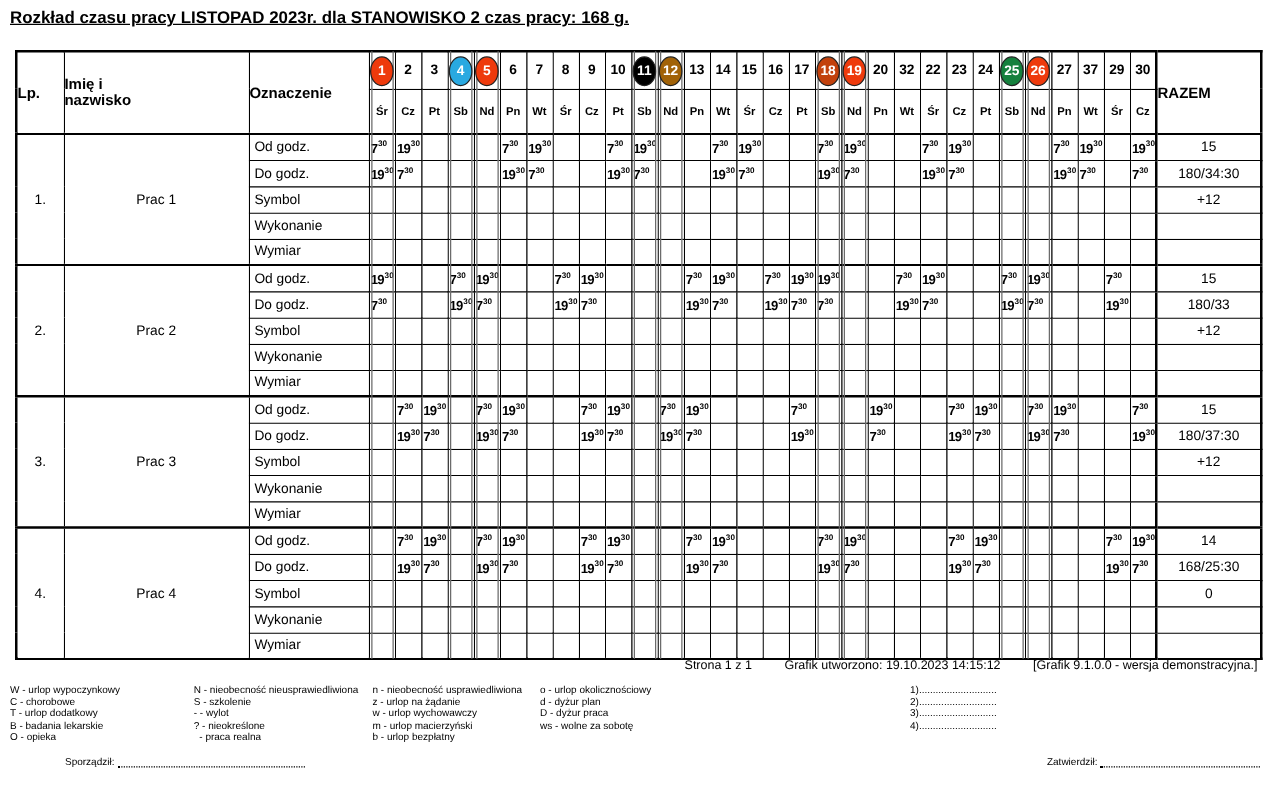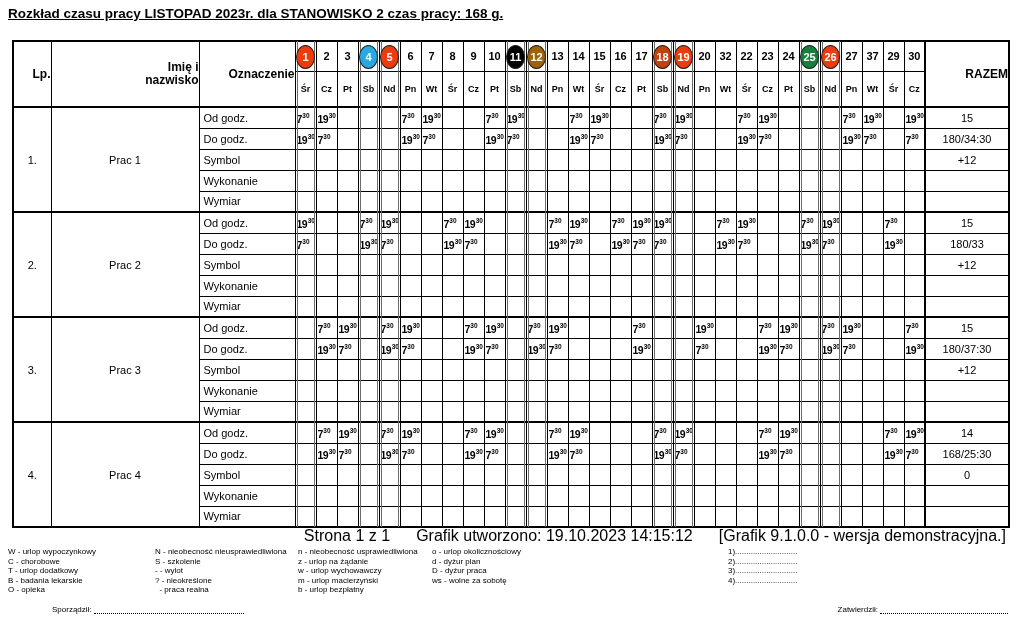--- a/index.html
+++ b/index.html
@@ -10,21 +10,21 @@
            text-decoration:underline; white-space:nowrap; }
 
   table.grid { position:absolute; left:12px; top:40px; width:996px;
                border-collapse:collapse; table-layout:fixed; border:2px solid #000; }
   .grid th, .grid td { border:1px solid #000; padding:0; position:relative;
                        overflow:visible; background:#fff; }
   .grid thead tr.r1 th { height:30px; }
   .grid thead tr.r2 th { height:36px; border-bottom-width:2px; }
   .grid tbody td { height:21px; }
 
-  th.hdr { font-size:12px; font-weight:bold; text-align:right; vertical-align:middle; line-height:13px; }
+  th.hdr { font-size:12px; font-weight:bold; text-align:left; vertical-align:middle; line-height:13px; }
   th.daynum { font-size:11px; font-weight:bold; text-align:center; vertical-align:middle; }
   th.dow { font-size:9px; font-weight:bold; text-align:center; vertical-align:middle; }
 
   td.lp-cell, td.name-cell { font-size:11px; text-align:center; vertical-align:middle; }
   td.rowlabel { font-size:11px; text-align:left; vertical-align:middle; padding-left:4px; white-space:nowrap; }
   td.razem-cell { font-size:11px; text-align:center; vertical-align:middle; border-left-width:2px; }
   th.razem-col { border-left-width:2px; }
   tr.block-top td { border-top:2px solid #000; }
 
   
@@ -34,21 +34,21 @@
   .sp::after  { right:1px; }
 
   .circ { display:flex; width:19px; height:24px; margin:2px auto 0 auto; border-radius:50%;
           align-items:center; justify-content:center; color:#fff; border:1px solid #222;
           font-size:11px; font-weight:bold; position:relative; z-index:2; }
 
   td.schedule-cell { text-align:left; vertical-align:middle; padding-left:1px; white-space:nowrap; }
   .tn { font-size:10.5px; font-weight:bold; letter-spacing:-0.5px; }
   .ts { font-size:6.5px; font-weight:bold; position:relative; top:-5px; left:0.5px; }
 
-  .meta { position:absolute; top:527px; right:14px; font-size:16px; display:flex; gap:26px;
+  .meta { position:absolute; top:527px; right:14px; font-size:10px; display:flex; gap:26px;
           white-space:nowrap;margin-left:47px; }
 
   .legend { position:absolute; left:8px; top:547px; display:flex; font-size:8px;
             line-height:9.6px; white-space:nowrap; }
   .lcol div { white-space:pre; }
 
   .signs { position:absolute; left:8px; right:12px; top:605px; display:flex;
            justify-content:space-between; font-size:8px; align-items:flex-end; }
   .sgroup { display:flex; align-items:flex-end;padding-left:44px; }
   .dotline { display:inline-block; border-bottom:1px dotted #000; height:8px; margin-left:2px; }

